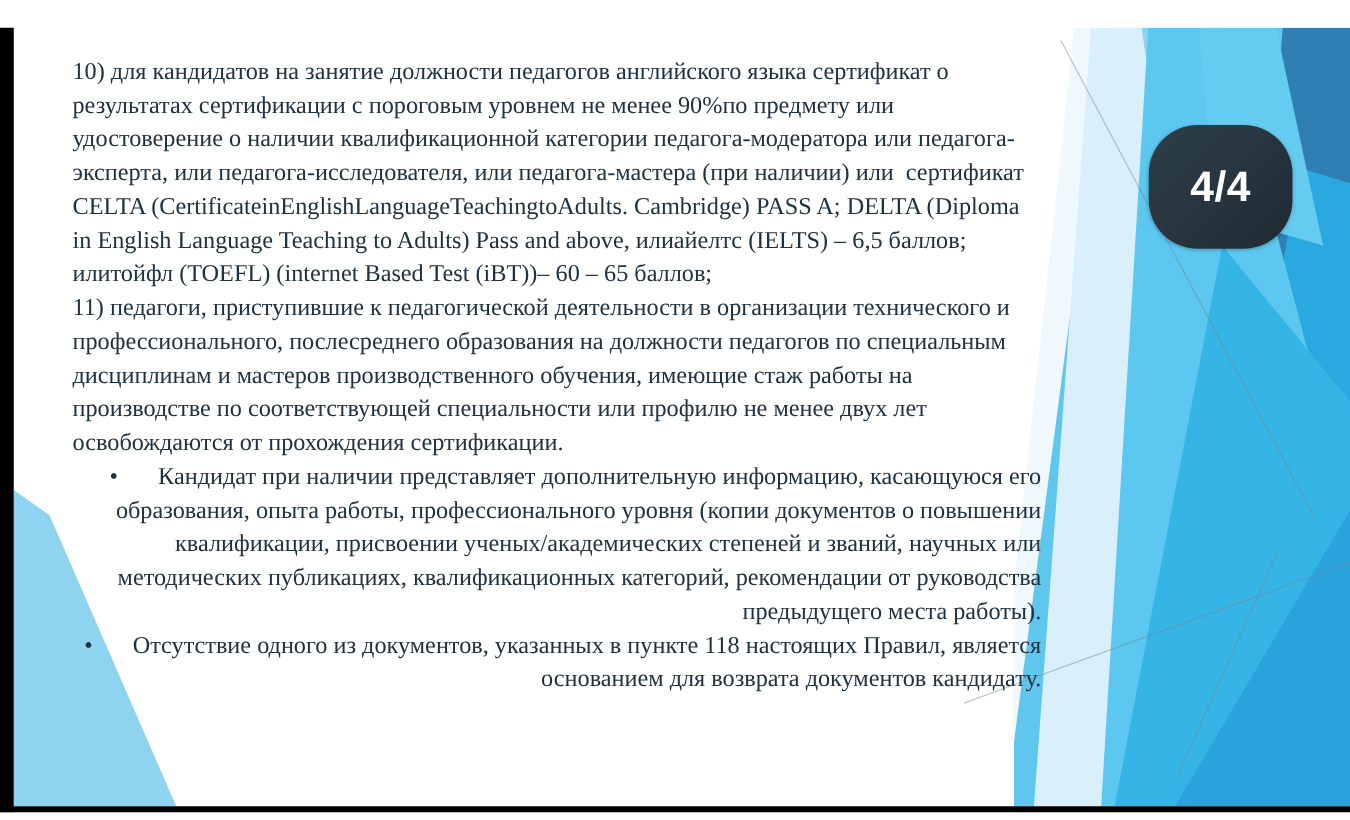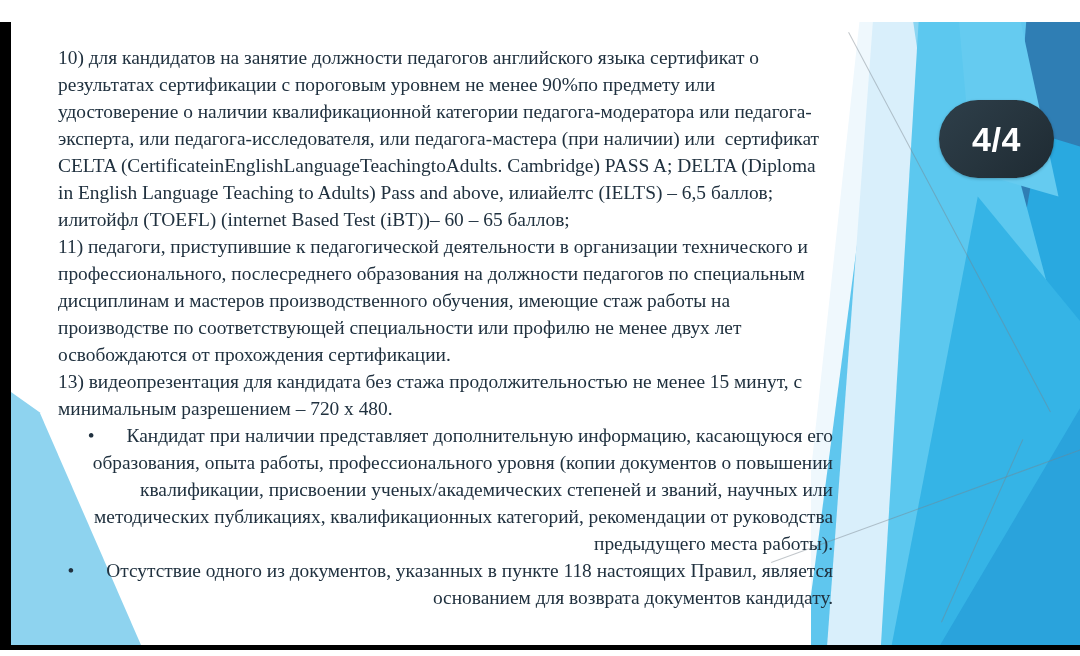--- a/index.html
+++ b/index.html
@@ -141,24 +141,24 @@
   .hl1 { left: 838px; top: 10px;  width: 430px; height: 1px;
          transform: rotate(62deg); }
   .hl2 { left: 760px; top: 540px; width: 330px; height: 1px;
          transform: rotate(-20deg); }
   .hl3 { left: 930px; top: 600px; width: 200px; height: 1px;
          transform: rotate(-66deg); }
 
   
   .page-badge {
     position: absolute;
-    left: 928px;
+    left: 908px;
     top: 78px;
     width: 115px;
-    height: 78px;
+    height: 99px;
     border-radius: 39px / 39px;
     background: linear-gradient(135deg, #2e3f4a 0%, #26343d 55%, #1e2a32 100%);
     display: flex;
     align-items: center;
     justify-content: center;
     z-index: 30;
     box-shadow: 0 1px 3px rgba(0,0,0,.25);
   }
   .page-badge .num {
     font-family: "Liberation Sans", "DejaVu Sans", sans-serif;
@@ -218,21 +218,20 @@
     <div class="hairline hl2"></div>
     <div class="hairline hl3"></div>
 
     <div class="page-badge">
       <span class="num">4/4</span>
     </div>
 
     <div class="body-text">
       <p>10) для кандидатов на занятие должности педагогов английского языка сертификат о результатах сертификации с пороговым уровнем не менее 90%по предмету или удостоверение о наличии квалификационной категории педагога-модератора или педагога-эксперта, или педагога-исследователя, или педагога-мастера (при наличии) или  сертификат CELTA (CertificateinEnglishLanguageTeachingtoAdults. Cambridge) PASS A; DELTA (Diploma in English Language Teaching to Adults) Pass and above, илиайелтс (IELTS) – 6,5 баллов; илитойфл (TOEFL) (internet Based Test (iBT))– 60 – 65 баллов;</p>
       <p>11) педагоги, приступившие к педагогической деятельности в организации технического и профессионального, послесреднего образования на должности педагогов по специальным дисциплинам и мастеров производственного обучения, имеющие стаж работы на производстве по соответствующей специальности или профилю не менее двух лет освобождаются от прохождения сертификации.</p>
-      <p>13) видеопрезентация для кандидата без стажа продолжительностью не менее 15 минут, с минимальным разрешением – 720 x 480.</p>
       <p class="bullet">•	Кандидат при наличии представляет дополнительную информацию, касающуюся его образования, опыта работы, профессионального уровня (копии документов о повышении квалификации, присвоении ученых/академических степеней и званий, научных или методических публикациях, квалификационных категорий, рекомендации от руководства предыдущего места работы).</p>
       <p class="bullet">•	Отсутствие одного из документов, указанных в пункте 118 настоящих Правил, является основанием для возврата документов кандидату.</p>
     </div>
 
   </div>
 
   <div class="edge-bar-left"></div>
   <div class="edge-bar-bottom"></div>
   <div class="top-gutter"></div>
   <div class="bottom-gutter"></div>

